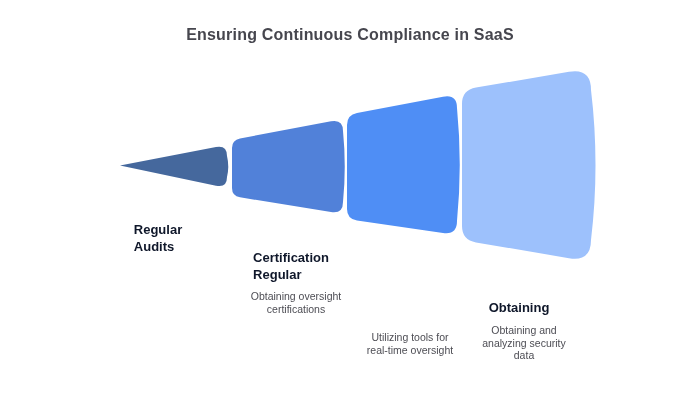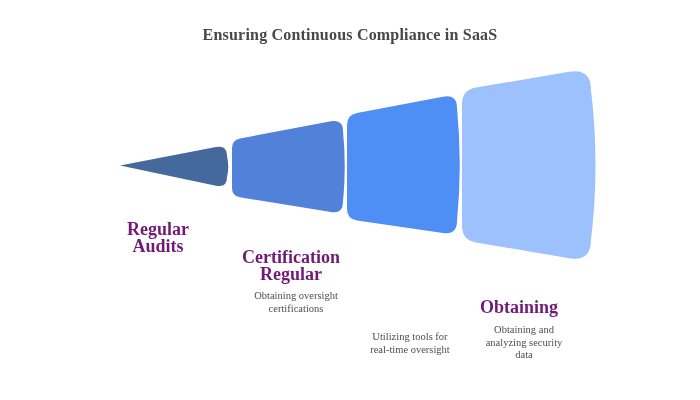--- a/index.html
+++ b/index.html
@@ -1,29 +1,29 @@
 <!DOCTYPE html>
 <html><head>
 <meta charset="utf-8">
 <style>
   html,body { margin:0; padding:0; background:#ffffff; }
   .canvas {
     position:relative; width:700px; height:400px; background:#ffffff;
-    font-family:Liberation Serif, serif; overflow:hidden;
+    font-family:Liberation Sans, sans-serif; overflow:hidden;
   }
   .title {
     position:absolute; top:26px; left:0; width:100%;
     text-align:center; font-size:16px; font-weight:bold;
     color:#46464e; letter-spacing:0.2px;
   }
   .funnel-svg { position:absolute; top:0; left:0; }
   .stage-name {
     position:absolute; transform:translateX(-50%);
-    text-align:center; white-space:pre-line;
-    font-size:18px; font-weight:bold; line-height:17px; color:#701a75;
+    white-space:pre-line;
+    font-size:13px; font-weight:bold; line-height:17px; color:#0f172a;
   }
   .stage-desc {
     position:absolute; transform:translateX(-50%);
     text-align:center; white-space:pre-line;
     font-size:10.5px; line-height:12.5px; color:#4d4d54;
   }
 </style>
 </head>
 <body>
 

